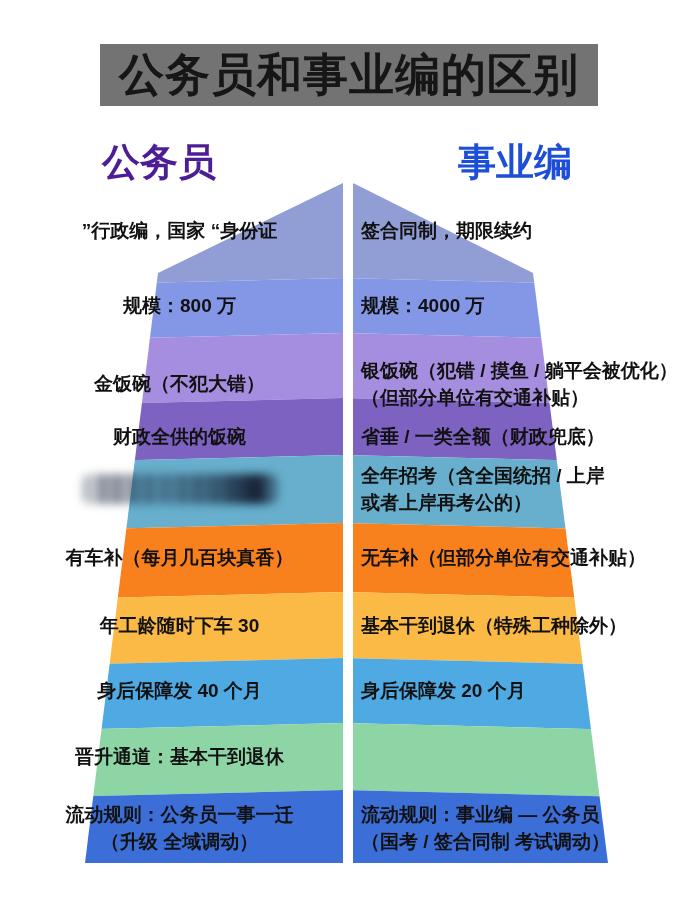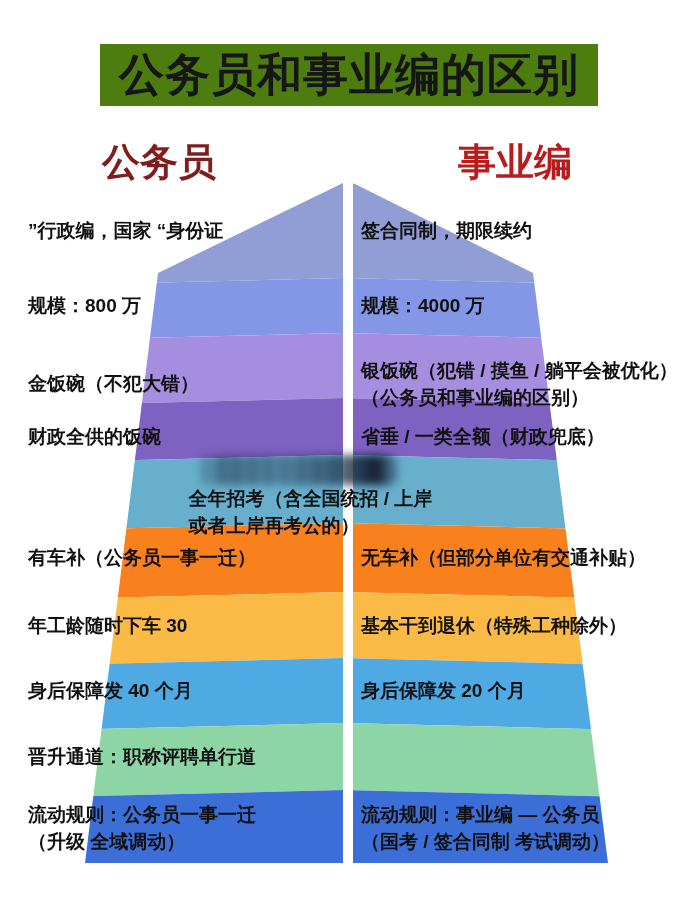--- a/index.html
+++ b/index.html
@@ -27,44 +27,44 @@
   .colbg.right{left:345px;clip-path:polygon(8px 0px,188px 90px,263px 680px,8px 680px);}
   .stripes{position:absolute;left:0;top:0;width:100%;height:100%;}
   .colbg.left  .stripes{transform:skewY(-1.4deg);transform-origin:100% 0;}
   .colbg.right .stripes{transform:skewY(1.4deg);transform-origin:0 0;}
   .stripe{position:absolute;left:0;width:100%;}
   .rowtext{
     position:absolute;left:0;width:690px;display:flex;align-items:center;
     font-size:19px;font-weight:700;line-height:27px;
   }
   .cell{width:345px;box-sizing:border-box;}
-  .cell.l{text-align:left;padding-right:14px;padding-left:28px;}
+  .cell.l{text-align:center;padding-right:14px;padding-left:28px;}
   .cell.r{text-align:left;padding-left:16px;}
   .cell div{white-space:nowrap;}
   .cell.l div{direction:rtl;}
   .smear{
     display:inline-block;width:196px;height:30px;vertical-align:middle;
     border-radius:8px;
     background:
       repeating-linear-gradient(90deg,rgba(30,42,66,0.30) 0 7px,rgba(30,42,66,0.08) 7px 16px),
       linear-gradient(90deg,rgba(30,42,66,0) 0%,rgba(30,42,66,0.38) 12%,rgba(30,42,66,0.25) 42%,rgba(24,34,56,0.50) 68%,rgba(12,18,36,0.92) 90%,rgba(24,34,56,0.15) 100%);
     filter:blur(4px);
   }
 </style>
 </head>
 <body>
 
 <div class="page">
 
-  <div class="title-box" style="background: #4d7c0f;">
+  <div class="title-box" style="background: #737373;">
     <span class="title-text" style="color: rgb(22, 22, 22);">公务员和事业编的区别</span>
   </div>
 
-  <div class="col-header left" style="color: #7f1d1d;">公务员</div>
-  <div class="col-header right" style="color: #b91c1c;">事业编</div>
+  <div class="col-header left" style="color: #4c1d95;">公务员</div>
+  <div class="col-header right" style="color: #1d4ed8;">事业编</div>
 
   <div class="figure">
     <div class="colbg left">
       <div class="stripes" id="stripes-left">
           <div class="stripe" style="top: 0px; height: 95px; background: rgb(145, 158, 213);"></div>
           <div class="stripe" style="top: 95px; height: 55px; background: rgb(132, 150, 230);"></div>
           <div class="stripe" style="top: 150px; height: 65px; background: rgb(165, 142, 224);"></div>
           <div class="stripe" style="top: 215px; height: 57px; background: rgb(126, 98, 194);"></div>
           <div class="stripe" style="top: 272px; height: 68px; background: rgb(103, 175, 204);"></div>
           <div class="stripe" style="top: 340px; height: 69px; background: rgb(248, 129, 30);"></div>
@@ -104,41 +104,41 @@
           <div class="cell r">
             <div>规模：4000 万</div>
           </div>
         </div>
         <div class="rowtext" style="top: 168px; height: 65px;">
           <div class="cell l">
             <div>金饭碗（不犯大错）</div>
           </div>
           <div class="cell r">
             <div>银饭碗（犯错 / 摸鱼 / 躺平会被优化）</div>
-            <div>（公务员和事业编的区别）</div>
+            <div>（但部分单位有交通补贴）</div>
           </div>
         </div>
         <div class="rowtext" style="top: 225px; height: 57px;">
           <div class="cell l">
             <div>财政全供的饭碗</div>
           </div>
           <div class="cell r">
             <div>省垂 / 一类全额（财政兜底）</div>
           </div>
         </div>
-        <div class="rowtext" style="top: 272px; height: 68px; flex-direction: column;">
+        <div class="rowtext" style="top: 272px; height: 68px;">
           <div class="cell l"><span class="smear"></span></div>
           <div class="cell r">
             <div>全年招考（含全国统招 / 上岸</div>
             <div>或者上岸再考公的）</div>
           </div>
         </div>
         <div class="rowtext" style="top: 340px; height: 69px;">
           <div class="cell l">
-            <div>有车补（公务员一事一迁）</div>
+            <div>有车补（每月几百块真香）</div>
           </div>
           <div class="cell r">
             <div>无车补（但部分单位有交通补贴）</div>
           </div>
         </div>
         <div class="rowtext" style="top: 409px; height: 66px;">
           <div class="cell l">
             <div>30 年工龄随时下车</div>
           </div>
           <div class="cell r">
@@ -148,21 +148,21 @@
         <div class="rowtext" style="top: 475px; height: 65px;">
           <div class="cell l">
             <div>身后保障发 40 个月</div>
           </div>
           <div class="cell r">
             <div>身后保障发 20 个月</div>
           </div>
         </div>
         <div class="rowtext" style="top: 540px; height: 67px;">
           <div class="cell l">
-            <div>晋升通道：职称评聘单行道</div>
+            <div>晋升通道：基本干到退休</div>
           </div>
         </div>
         <div class="rowtext" style="top: 607px; height: 75px;">
           <div class="cell l">
             <div>流动规则：公务员一事一迁</div>
             <div>（升级 全域调动）</div>
           </div>
           <div class="cell r">
             <div>流动规则：事业编 — 公务员</div>
             <div>（国考 / 签合同制 考试调动）</div>

